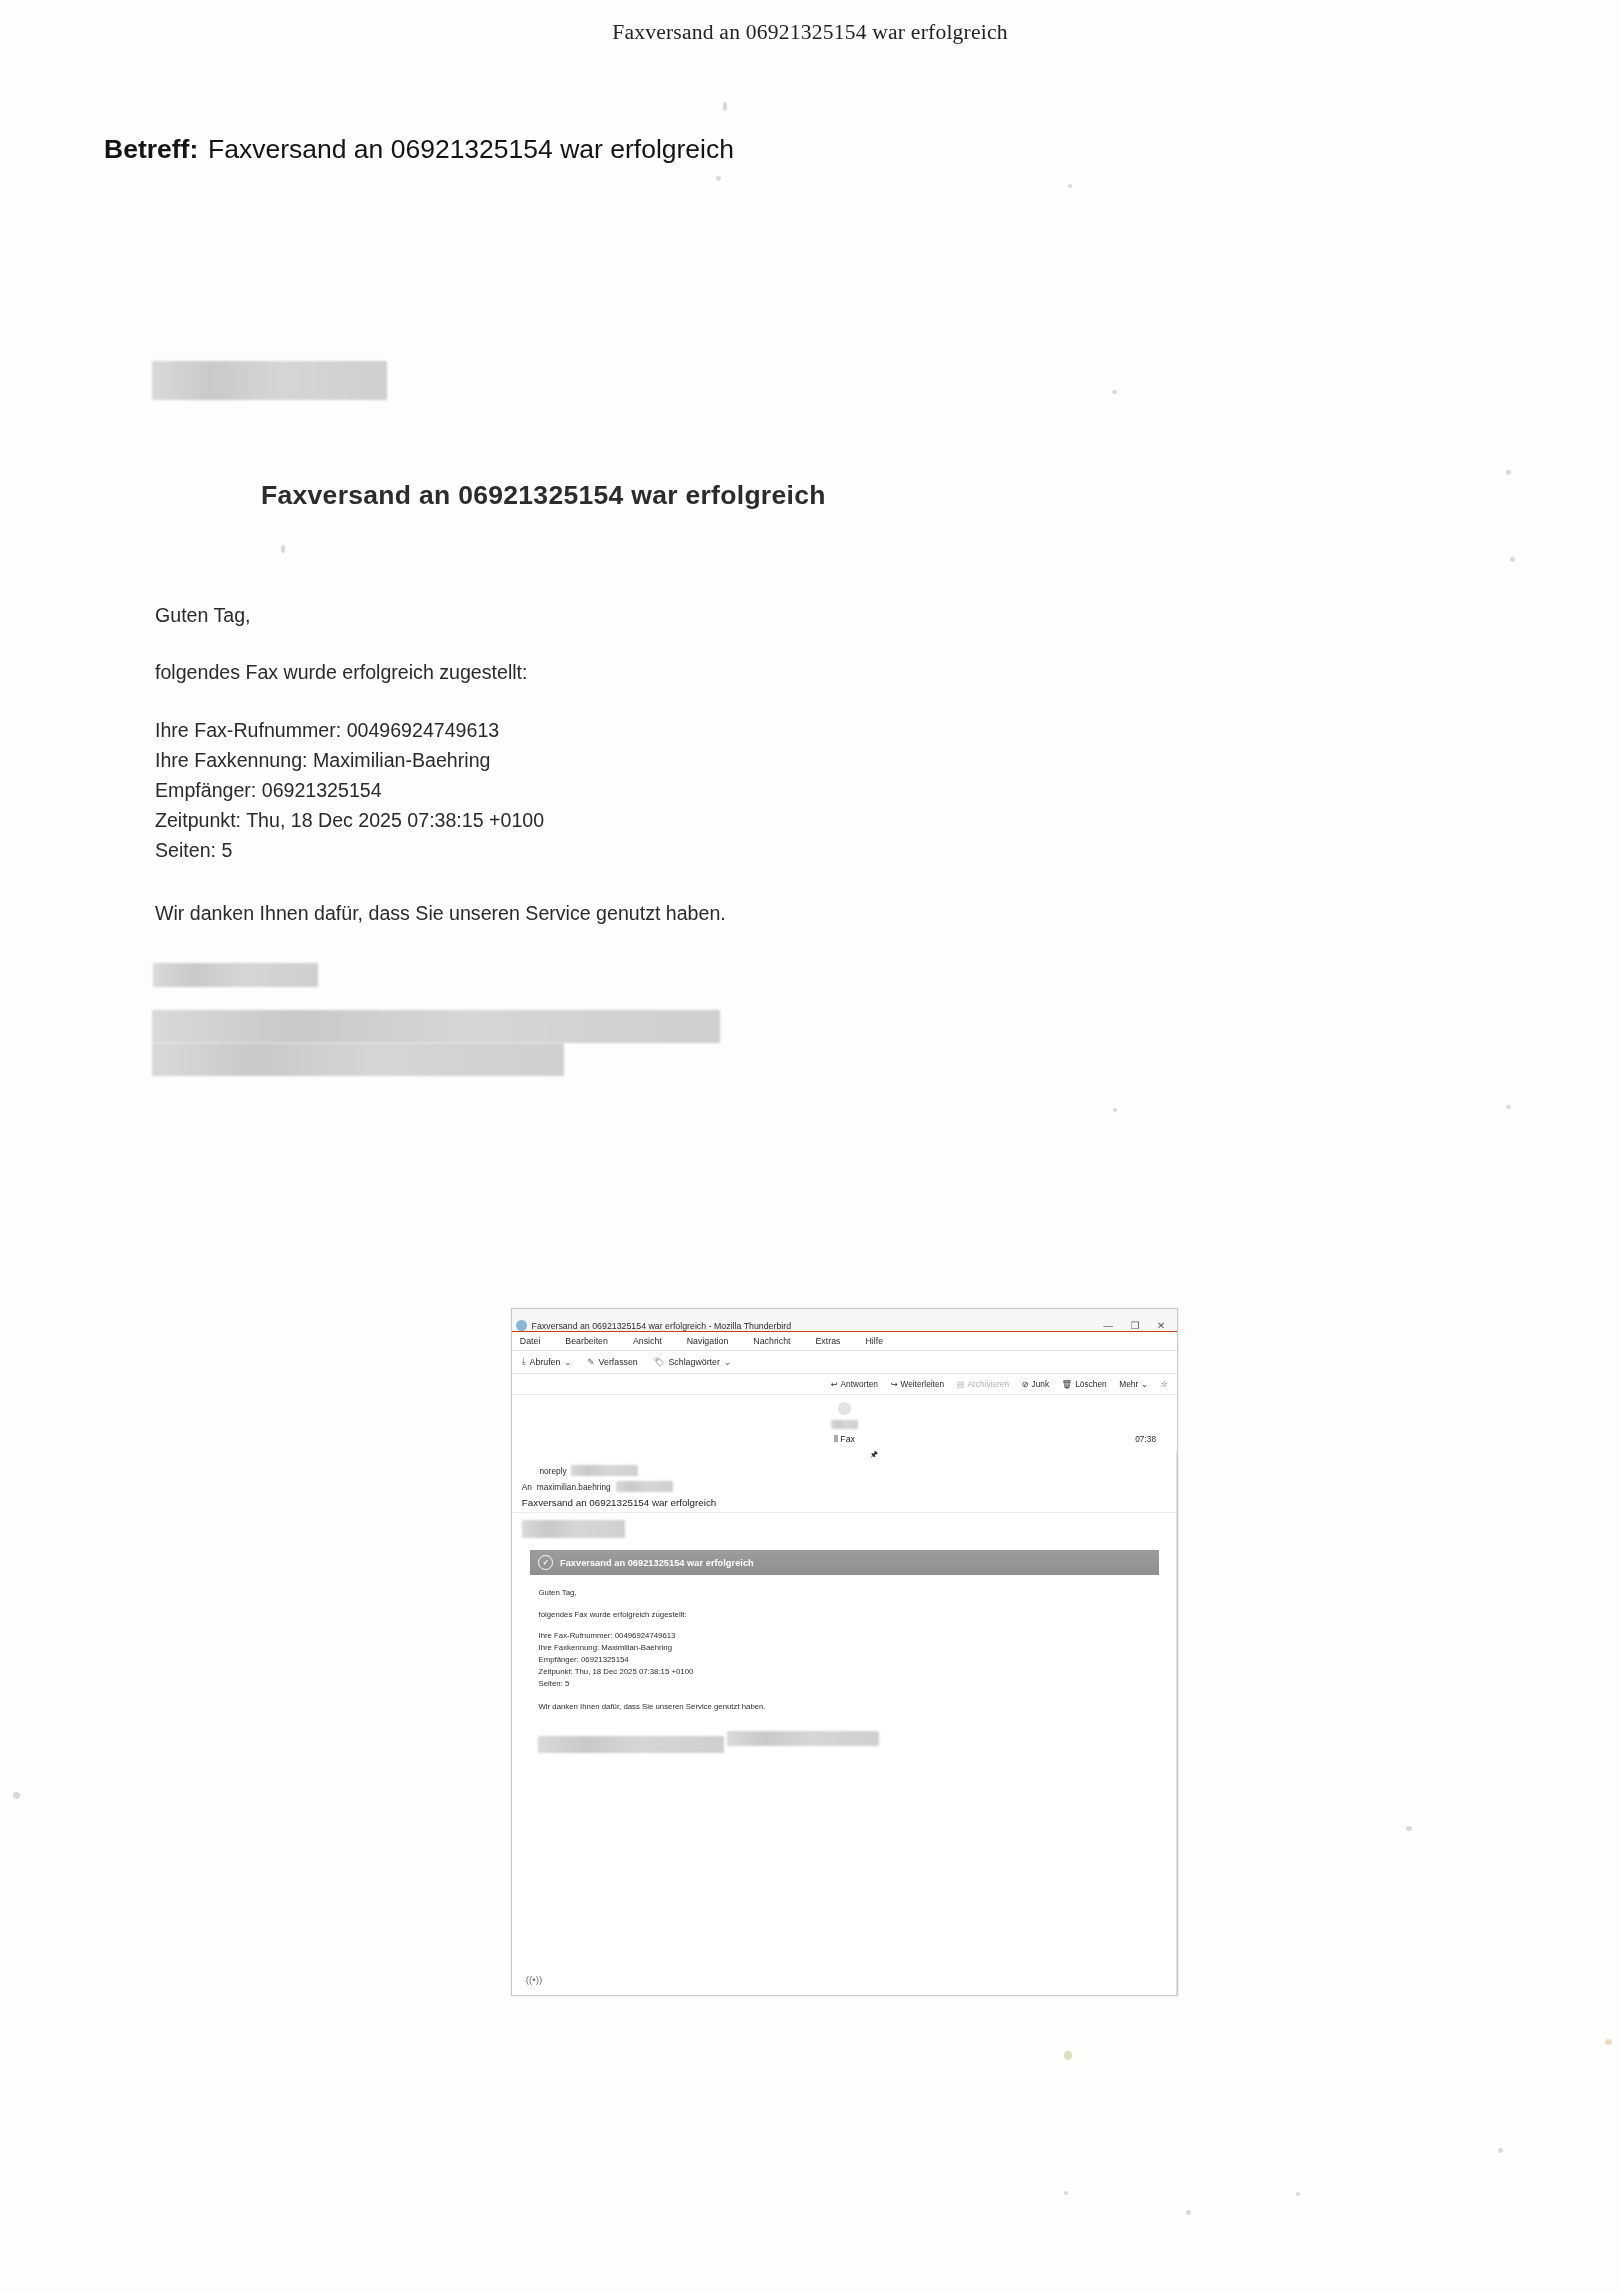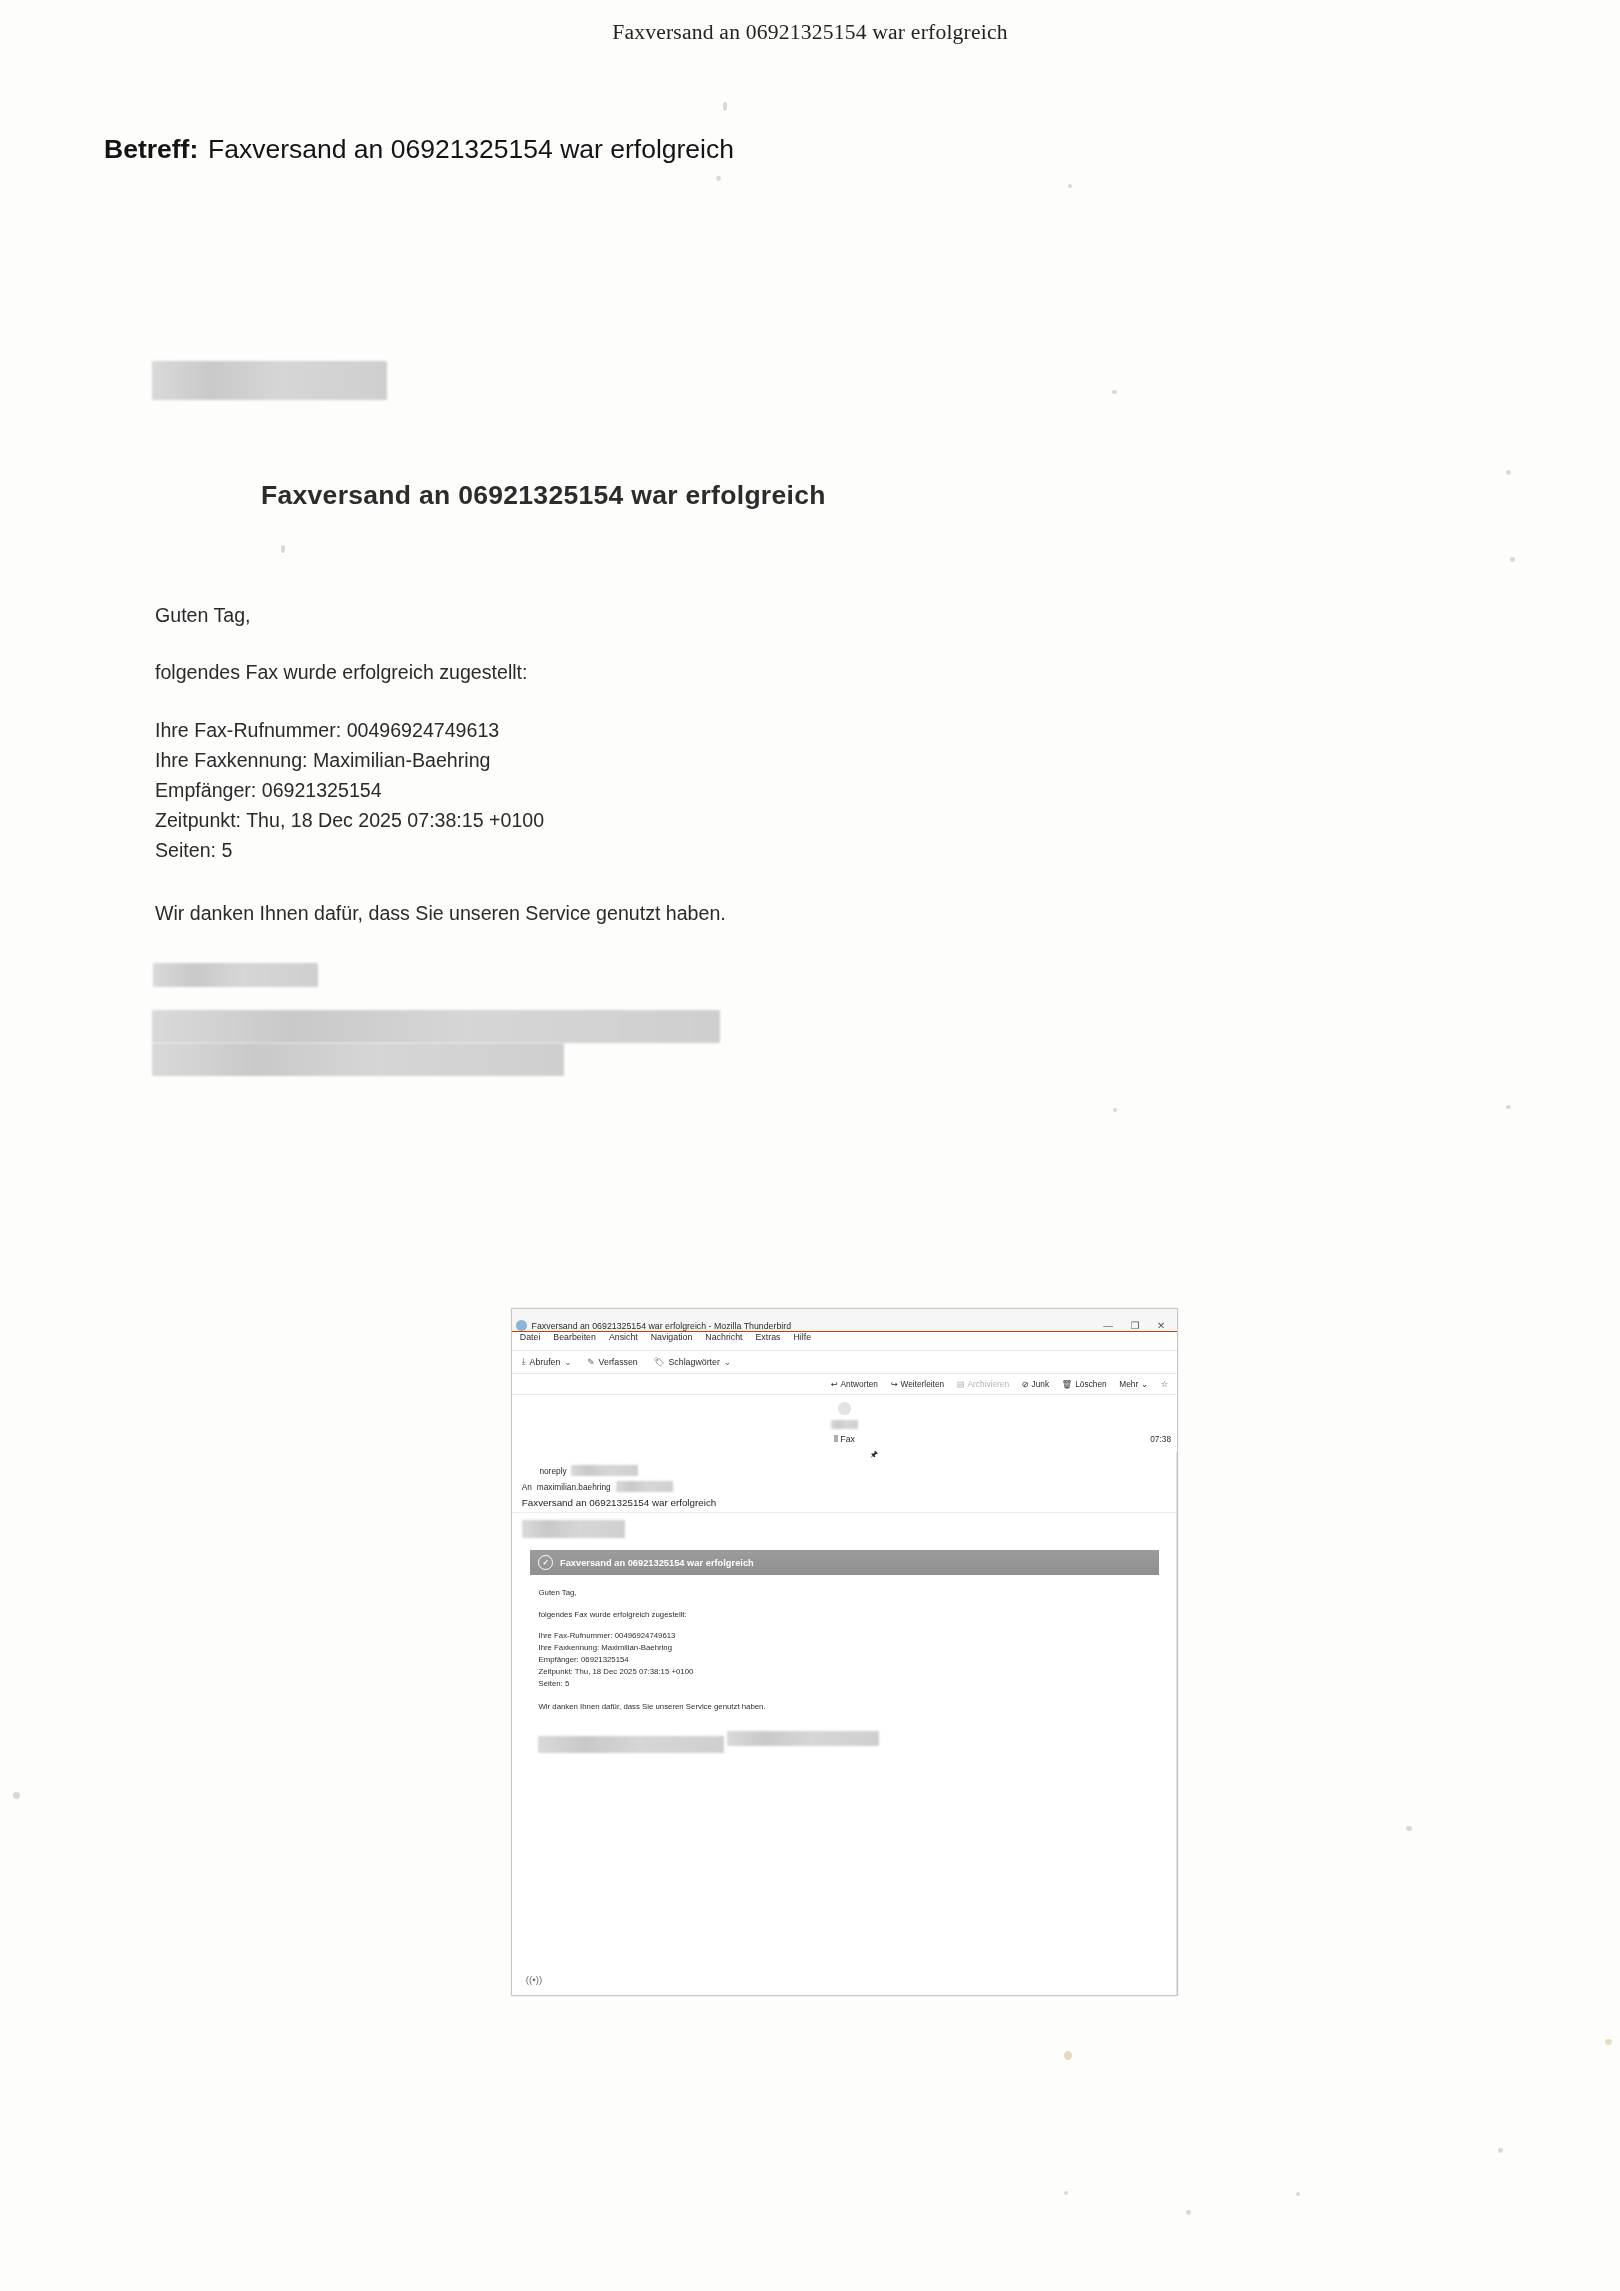--- a/index.html
+++ b/index.html
@@ -141,22 +141,22 @@
     white-space: nowrap;
     overflow: hidden;
     flex: 1 1 auto;
   }
   .tb-winbtns { display: flex; gap: 17.6px; padding-right: 7.8px; color: #555; font-size: 9.8px; }
   .tb-winbtns span { line-height: 1; }
 
   .tb-menubar {
     height: 18.6px;
     display: flex;
-    align-items: flex-start;
-    gap: 13px;
+    align-items: center;
+    gap: 25px;
     padding: 0 7.8px;
     border-bottom: 1px solid #e6e6e6;
     font-size: 8.8px;
   }
   .tb-toolbar {
     height: 21.6px;
     display: flex;
     align-items: center;
     gap: 15.7px;
     padding: 0 9.8px;
@@ -185,21 +185,21 @@
     border-bottom: 1px solid #ececec;
   }
   .tb-sender { display: flex; align-items: center; gap: 4.9px; font-size: 8.8px; flex-direction: column; }
   .tb-avatar {
     width: 12.7px; height: 12.7px; border-radius: 50%;
     background: #e3e3e3;
     flex: 0 0 auto;
   }
   .tb-noreply { margin: 2px 0 0 17.6px; display: flex; align-items: center; gap: 3.9px; font-size: 8.3px; }
   .tb-to { margin-top: 4.9px; display: flex; align-items: center; gap: 4.9px; font-size: 8.3px; }
-  .tb-time { position: absolute; right: 6px; top: 39px; font-size: 8.3px; }
+  .tb-time { position: absolute; right: 21px; top: 39px; font-size: 8.3px; }
   .tb-subject { margin-top: 4.9px; font-size: 9.8px; color: #1d1d1d; }
 
   .tb-content { padding: 7.8px 9.8px 0 9.8px; }
   .tb-banner {
     margin: 11.8px 7.8px 0 7.8px;
     height: 25.5px;
     background: linear-gradient(180deg,#9c9c9c 0%, #8f8f8f 100%);
     display: flex;
     align-items: center;
     gap: 6.9px;

